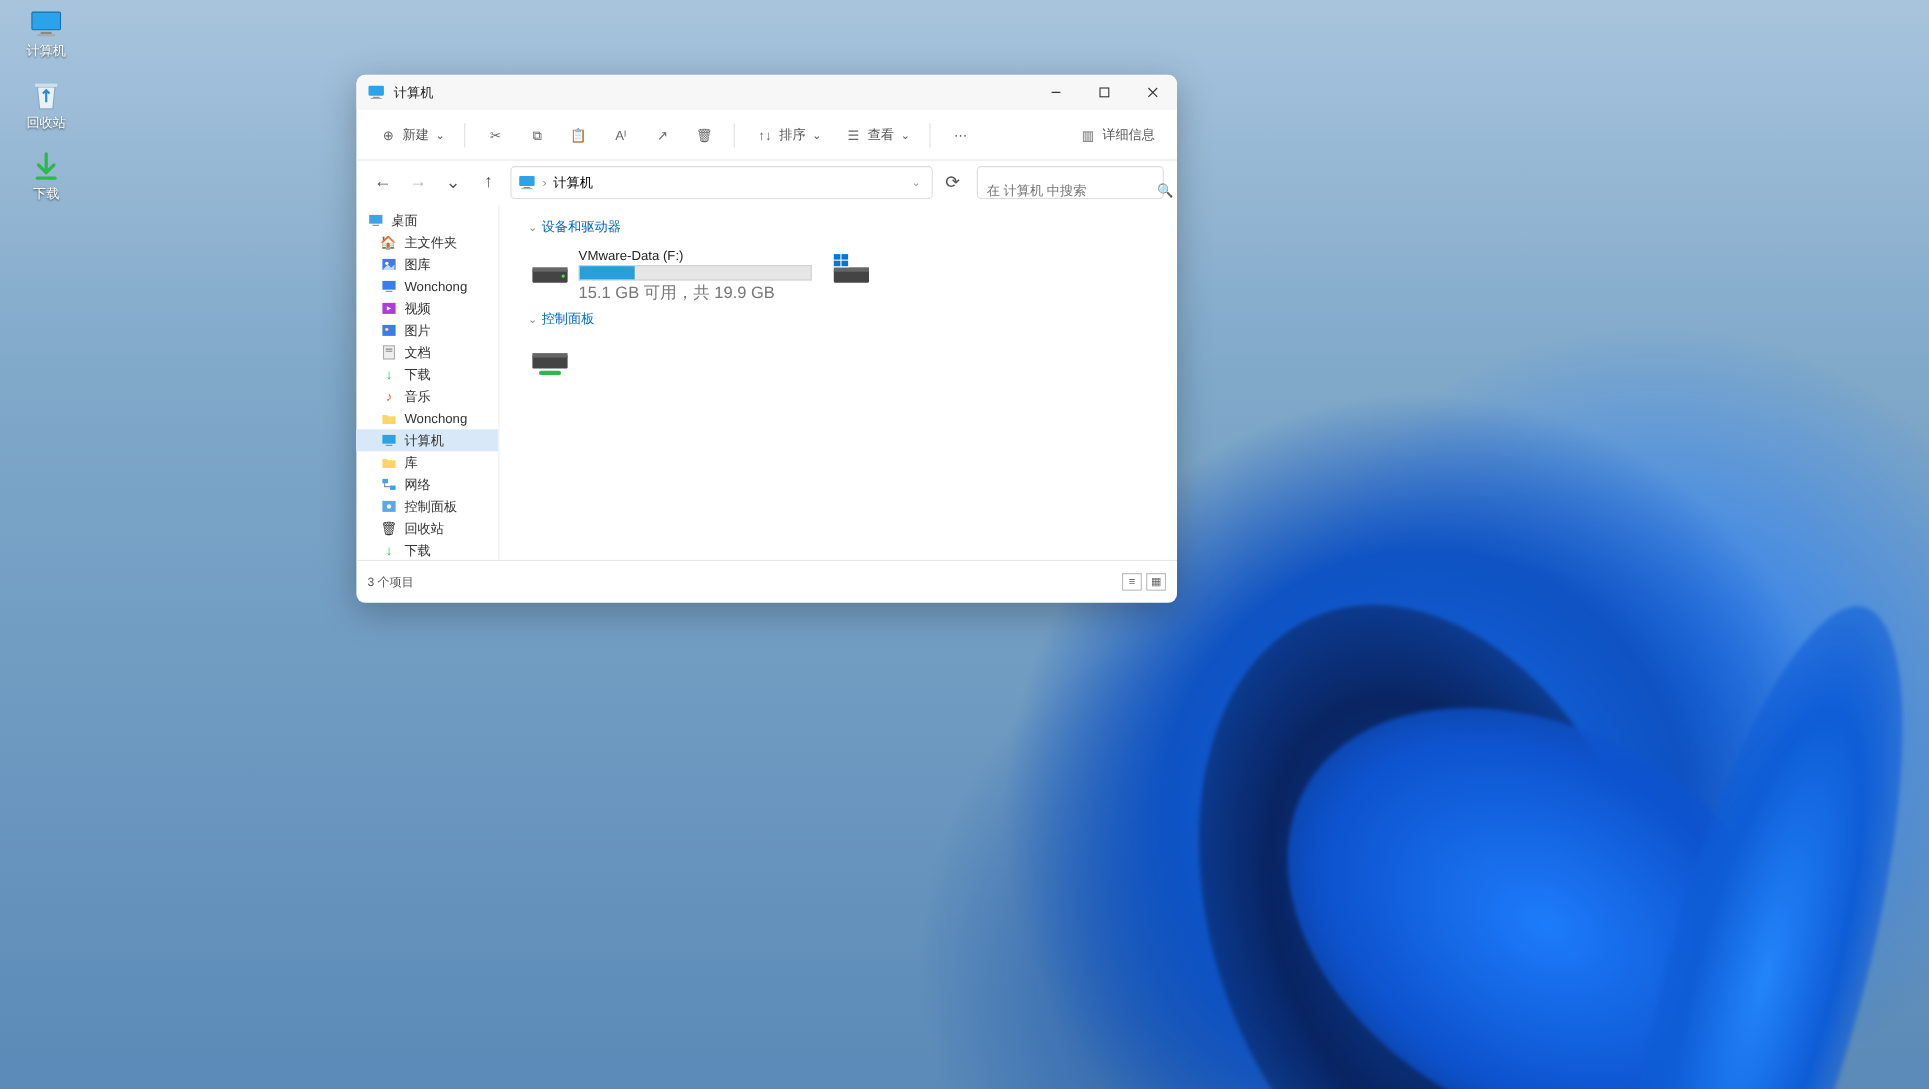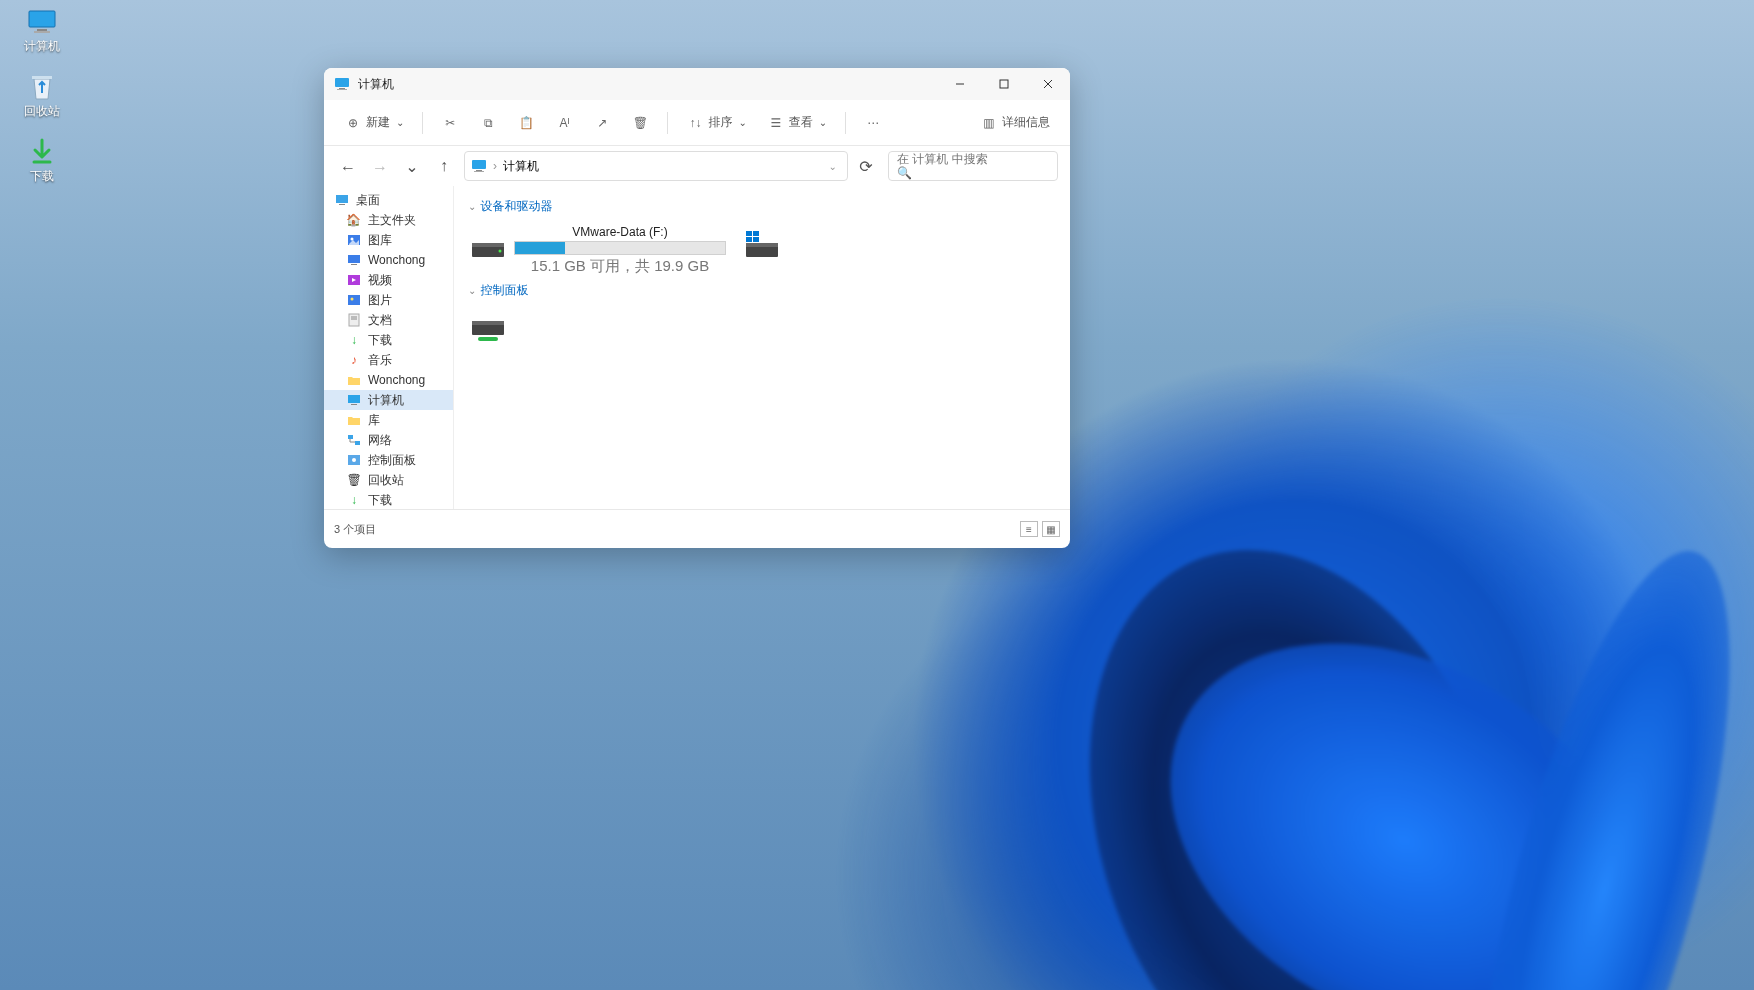--- a/index.html
+++ b/index.html
@@ -92,27 +92,27 @@
 .nav-arrow.disabled { color: #bbb; cursor: default; }
 .addressbar {
   flex: 1; height: 30px; border: 1px solid #ddd; border-radius: 4px;
   display: flex; align-items: center; padding: 0 6px; gap: 6px; font-size: 12px;
 }
 .addressbar .crumb-sep { color: #999; }
 .addrdrop { margin-left: auto; color: #999; font-size: 10px; cursor: pointer; padding: 0 4px;}
 .refresh-btn { width: 28px; height: 28px; display:flex; align-items:center; justify-content:center; cursor:pointer; color:#555; border-radius:4px; margin-left:-4px;}
 .searchbox {
   width: 170px; height: 30px; border: 1px solid #ddd; border-radius: 4px;
-  display: flex; align-items: flex-start; padding: 0 8px; font-size: 12px; color: #999; flex-direction: column;
+  display: flex; align-items: flex-end; padding: 0 8px; font-size: 12px; color: #999;
 }
 .searchbox input { border: none; outline: none; flex: 1; font-size: 12px; background: transparent; }
 .searchbox .sicon { color: #888; }
 
 .body {
-  flex: 1; display: flex; overflow: hidden;
+  flex: 1; display: flex; overflow: hidden; gap: 12px;
 }
 
 .sidebar {
   width: 130px; border-right: 1px solid #eee; overflow-y: auto; padding-top: 4px;
 }
 .side-item {
   height: 20px; display: flex; align-items: center; gap: 6px;
   padding-left: 22px; font-size: 12px; color: #333; cursor: pointer;
 }
 .side-item.root { padding-left: 10px; }
@@ -125,21 +125,21 @@
 .group-header {
   display: flex; align-items: center; gap: 4px; font-size: 12px; color: #0067c0;
   margin: 4px 0 8px 0; cursor: pointer;
 }
 .group-header .chev { font-size: 10px; color: #888; }
 .drives { display: flex; flex-wrap: wrap; gap: 10px 14px; }
 .drive {
   width: 260px; display: flex; gap: 8px; padding: 2px; cursor: pointer;
 }
 .drive-icon { width: 36px; height: 36px; margin-top: 2px; display:flex; align-items:center; justify-content:center; }
-.drive-info { flex: 1; display: flex; flex-direction: column; gap: 2px; text-align: center; }
+.drive-info { flex: 1; display: flex; flex-direction: column; gap: 2px; }
 .drive-name { font-size: 12px; color: #222; }
 .drive-bar { width: 100%; height: 14px; background: #e6e6e6; border: 1px solid #d0d0d0; position: relative; }
 .drive-bar-fill { height: 100%; background: #26a0da; }
 .drive-sub { font-size: 15px; color: #777; }
 
 .statusbar {
   height: 39px; border-top: 1px solid #e8e8e8; display: flex; align-items: center;
   padding: 0 10px; font-size: 11px; color: #555;
 }
 .statusbar .right { margin-left: auto; display: flex; gap: 4px; }

